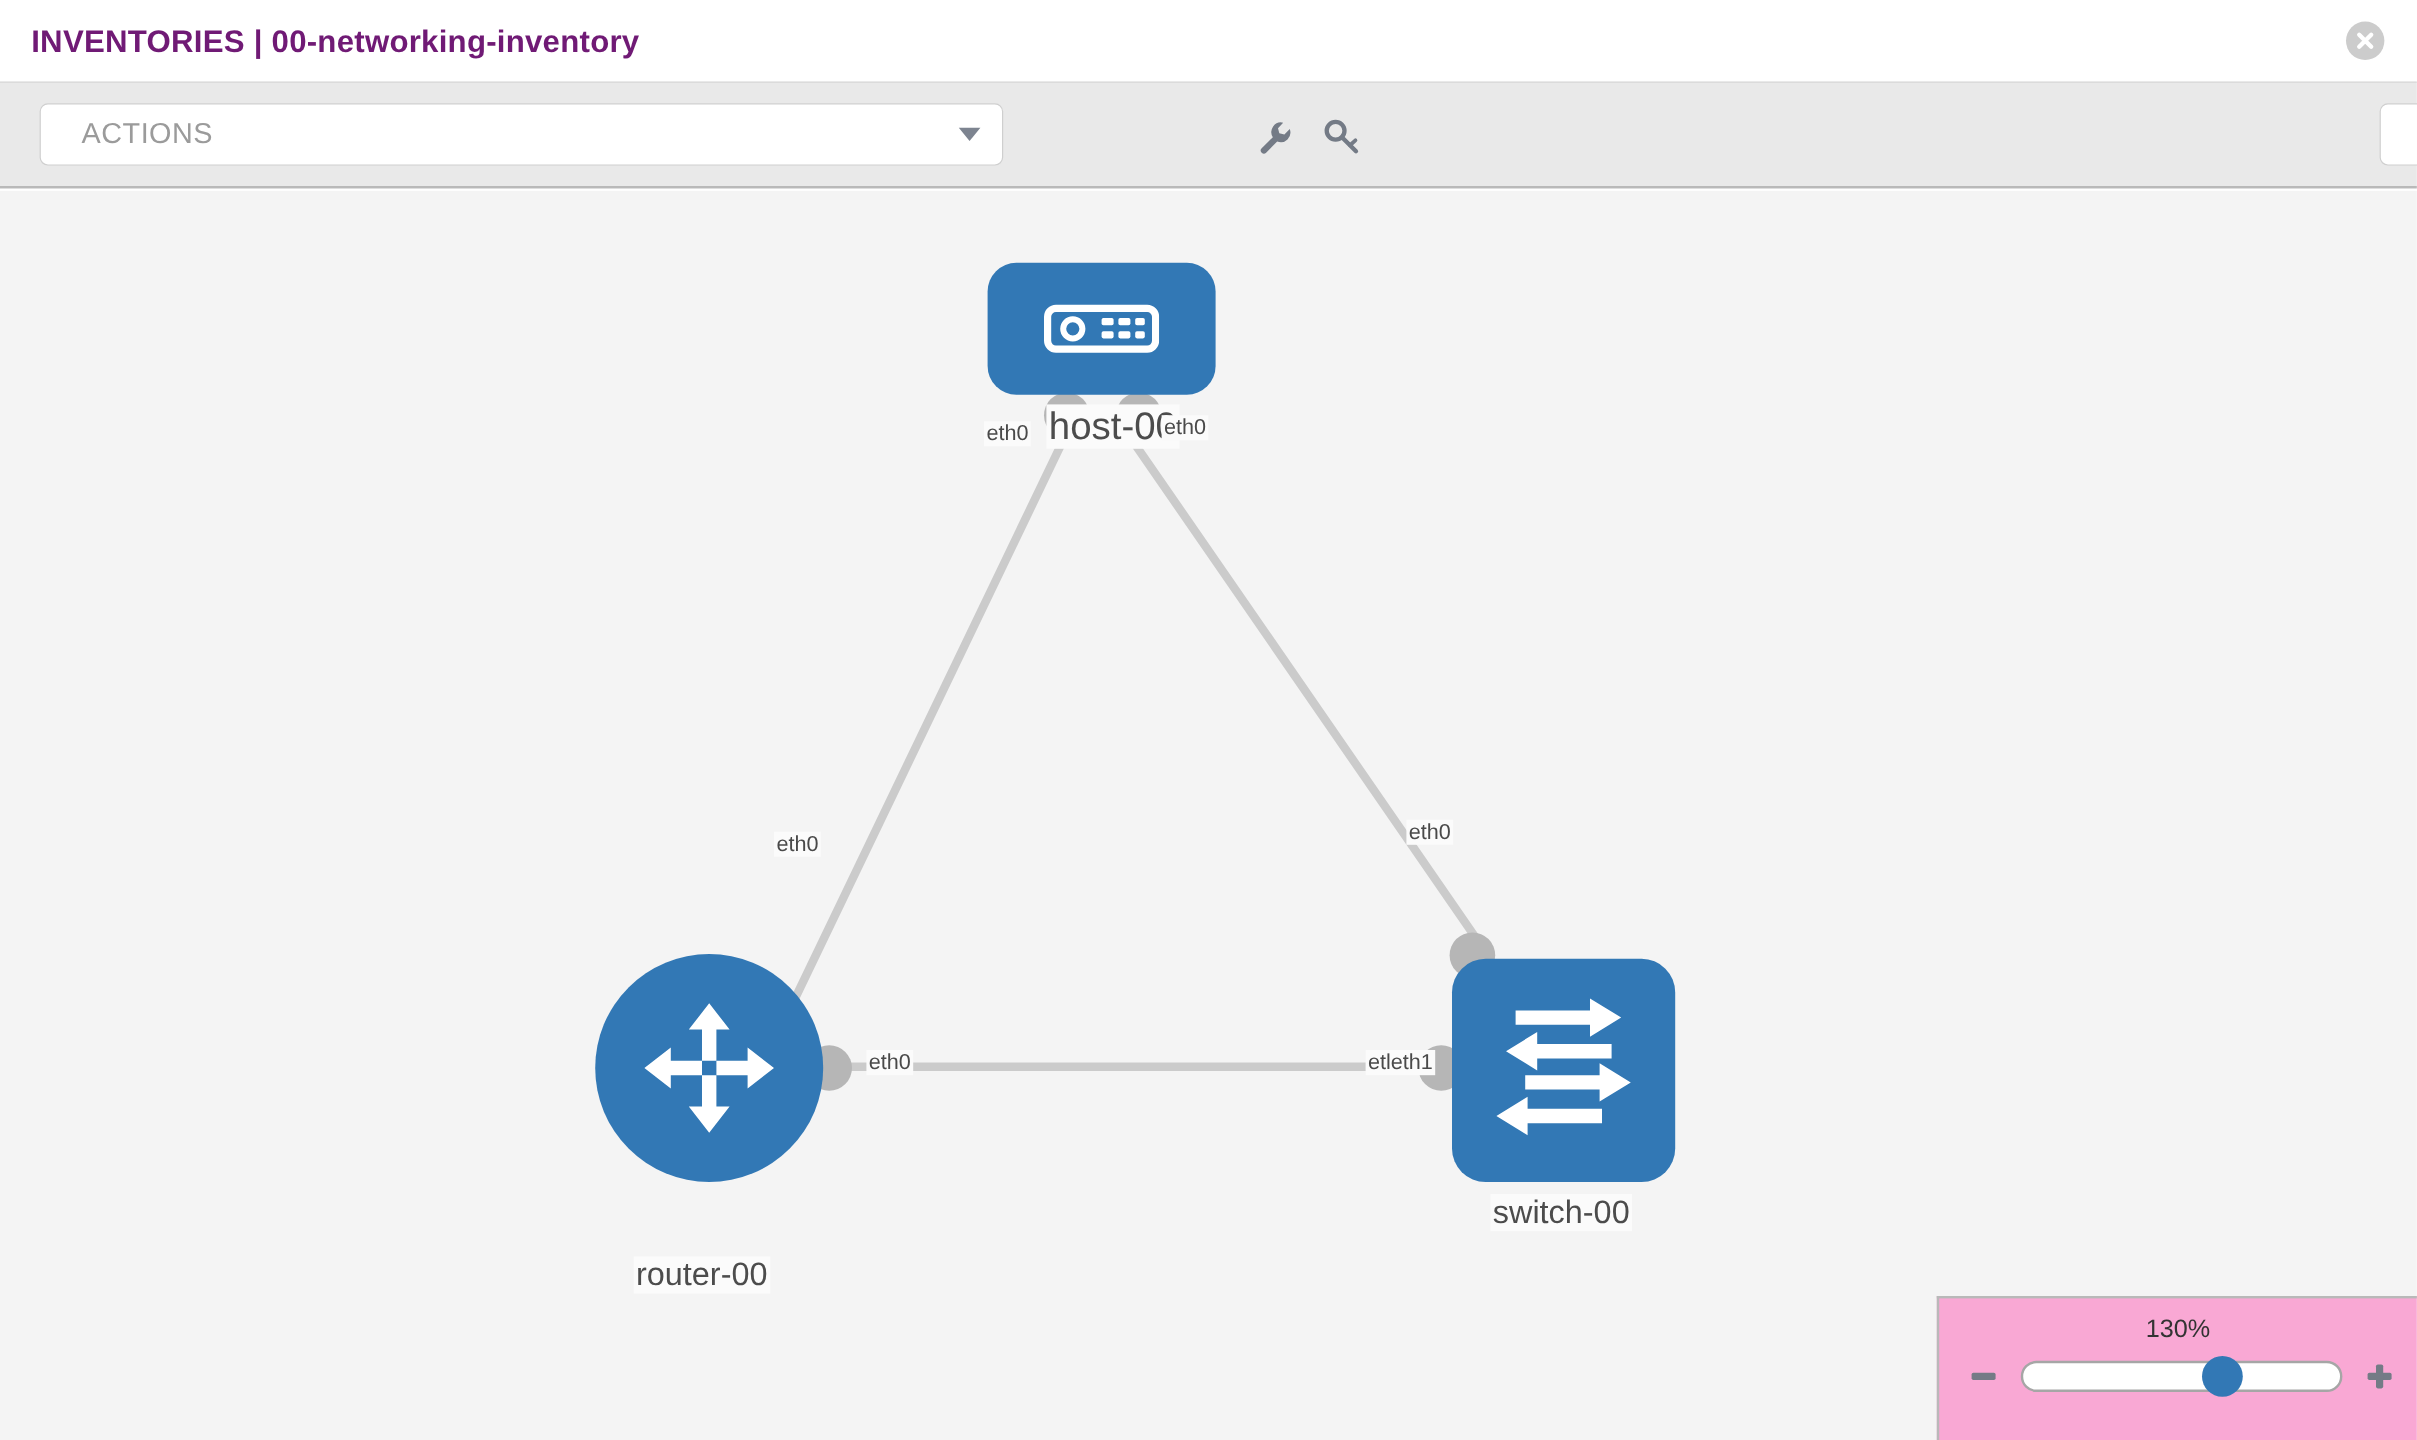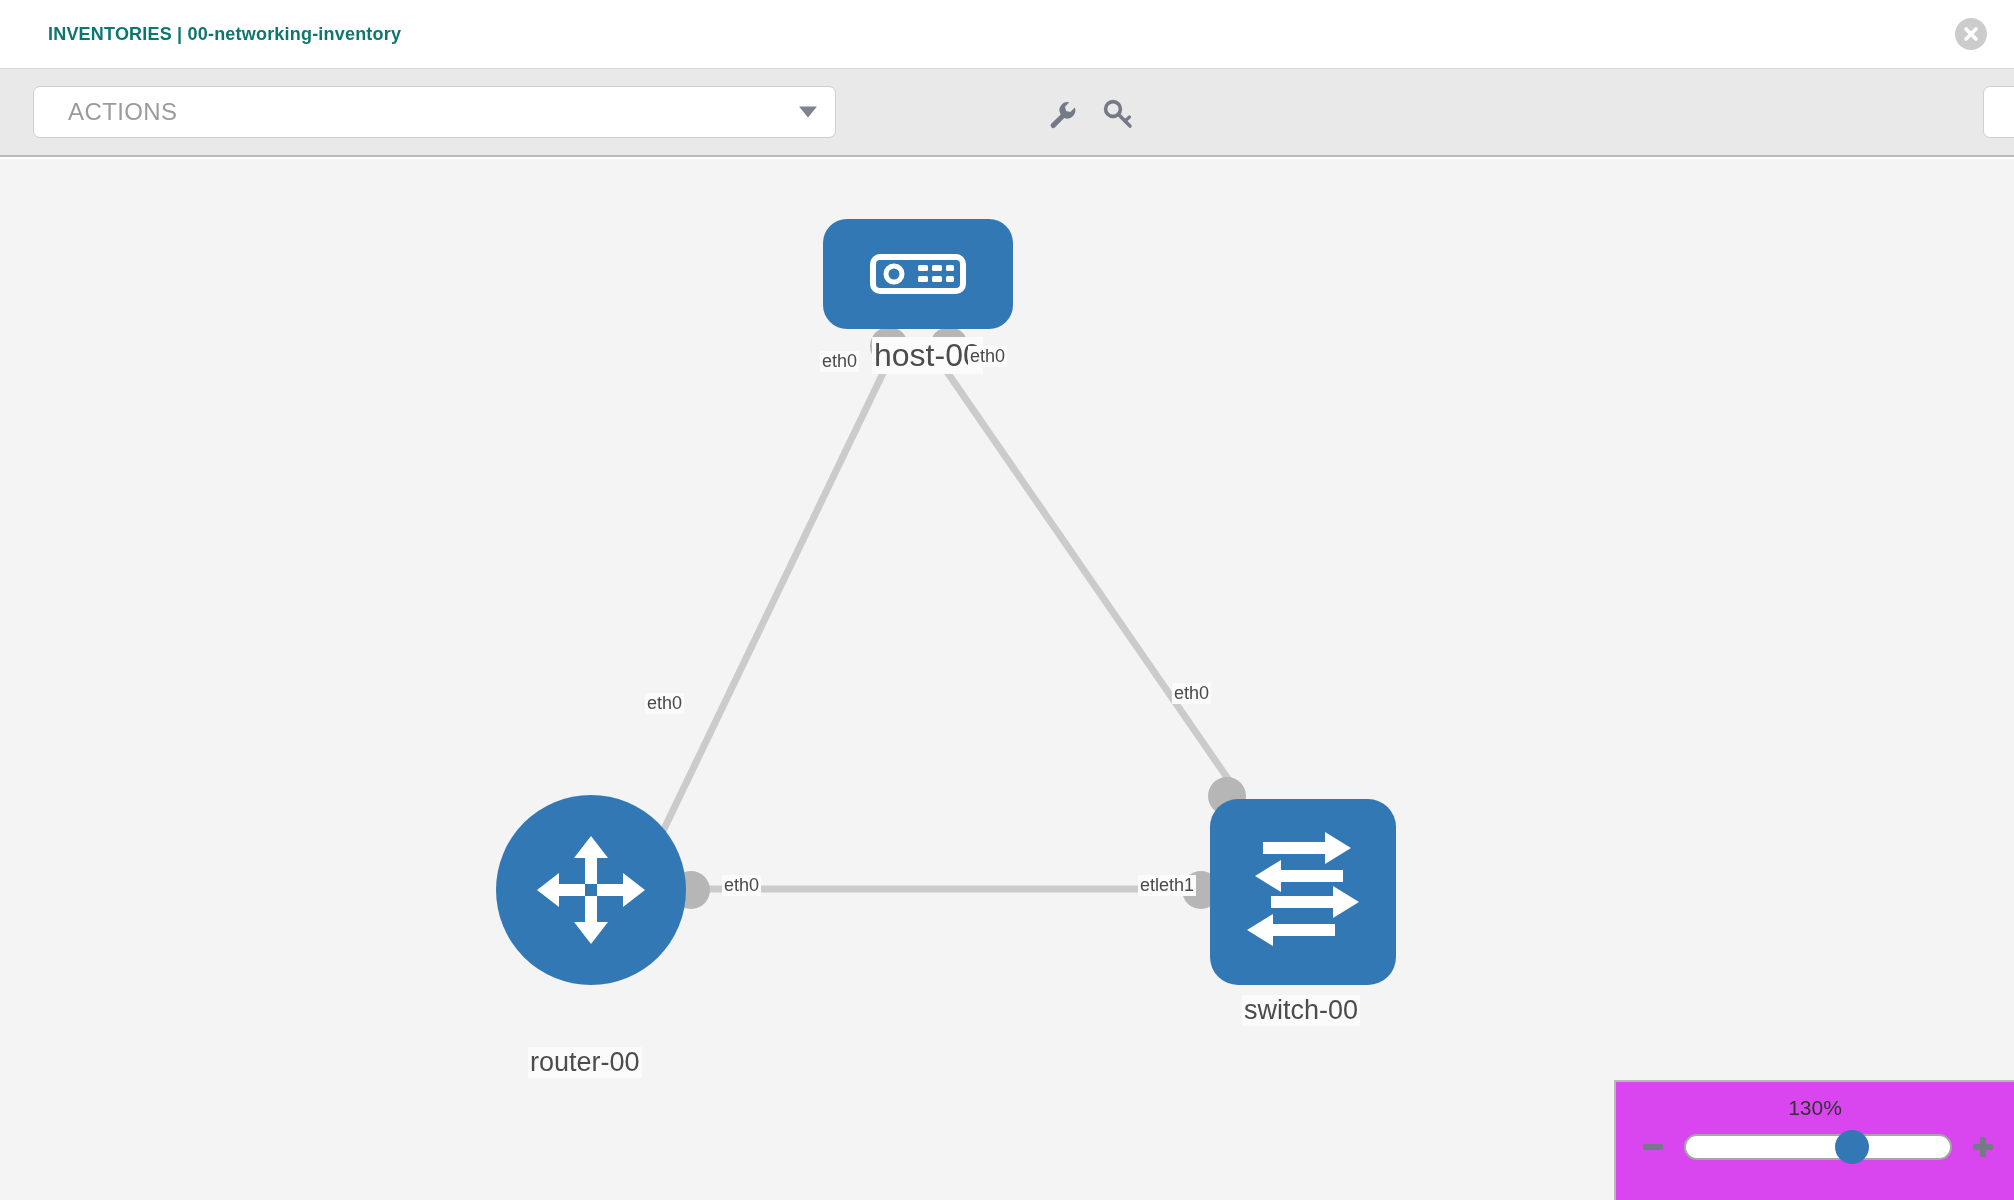--- a/index.html
+++ b/index.html
@@ -11,24 +11,24 @@
   }
 
   
   .header {
     position: absolute; left: 0; top: 0;
     width: 2014px; height: 68px;
     background: #ffffff;
     display: flex; align-items: center;
   }
   .header-title {
-    margin-left: 48px;
-    font-size: 18px;
+    margin-left: 26px;
+    font-size: 26px;
     font-weight: bold;
-    color: #0f766e;
+    color: #701a75;
     letter-spacing: .2px;
     white-space: nowrap;
   }
   .close-icon {
     position: absolute; right: 27px; top: 18px;
     width: 32px; height: 32px;
     border-radius: 50%;
     background: #cccccc;
     display: flex; align-items: center; justify-content: center;
     cursor: pointer;
@@ -119,21 +119,21 @@
     position: absolute;
     width: 38px; height: 38px;
     border-radius: 50%;
     background: #b6b6b6;
   }
 
   
   .zoom-panel {
     position: absolute; right: 0; bottom: 0;
     width: 400px; height: 120px;
-    background: #d946ef;
+    background: #f9a8d4;
     border-top: 2px solid #b9b9b9;
     border-left: 2px solid #b9b9b9;
   }
   .zoom-level {
     position: absolute; left: 0; right: 0; top: 14px;
     text-align: center;
     font-size: 21px;
     color: #333333;
     user-select: none;
   }

